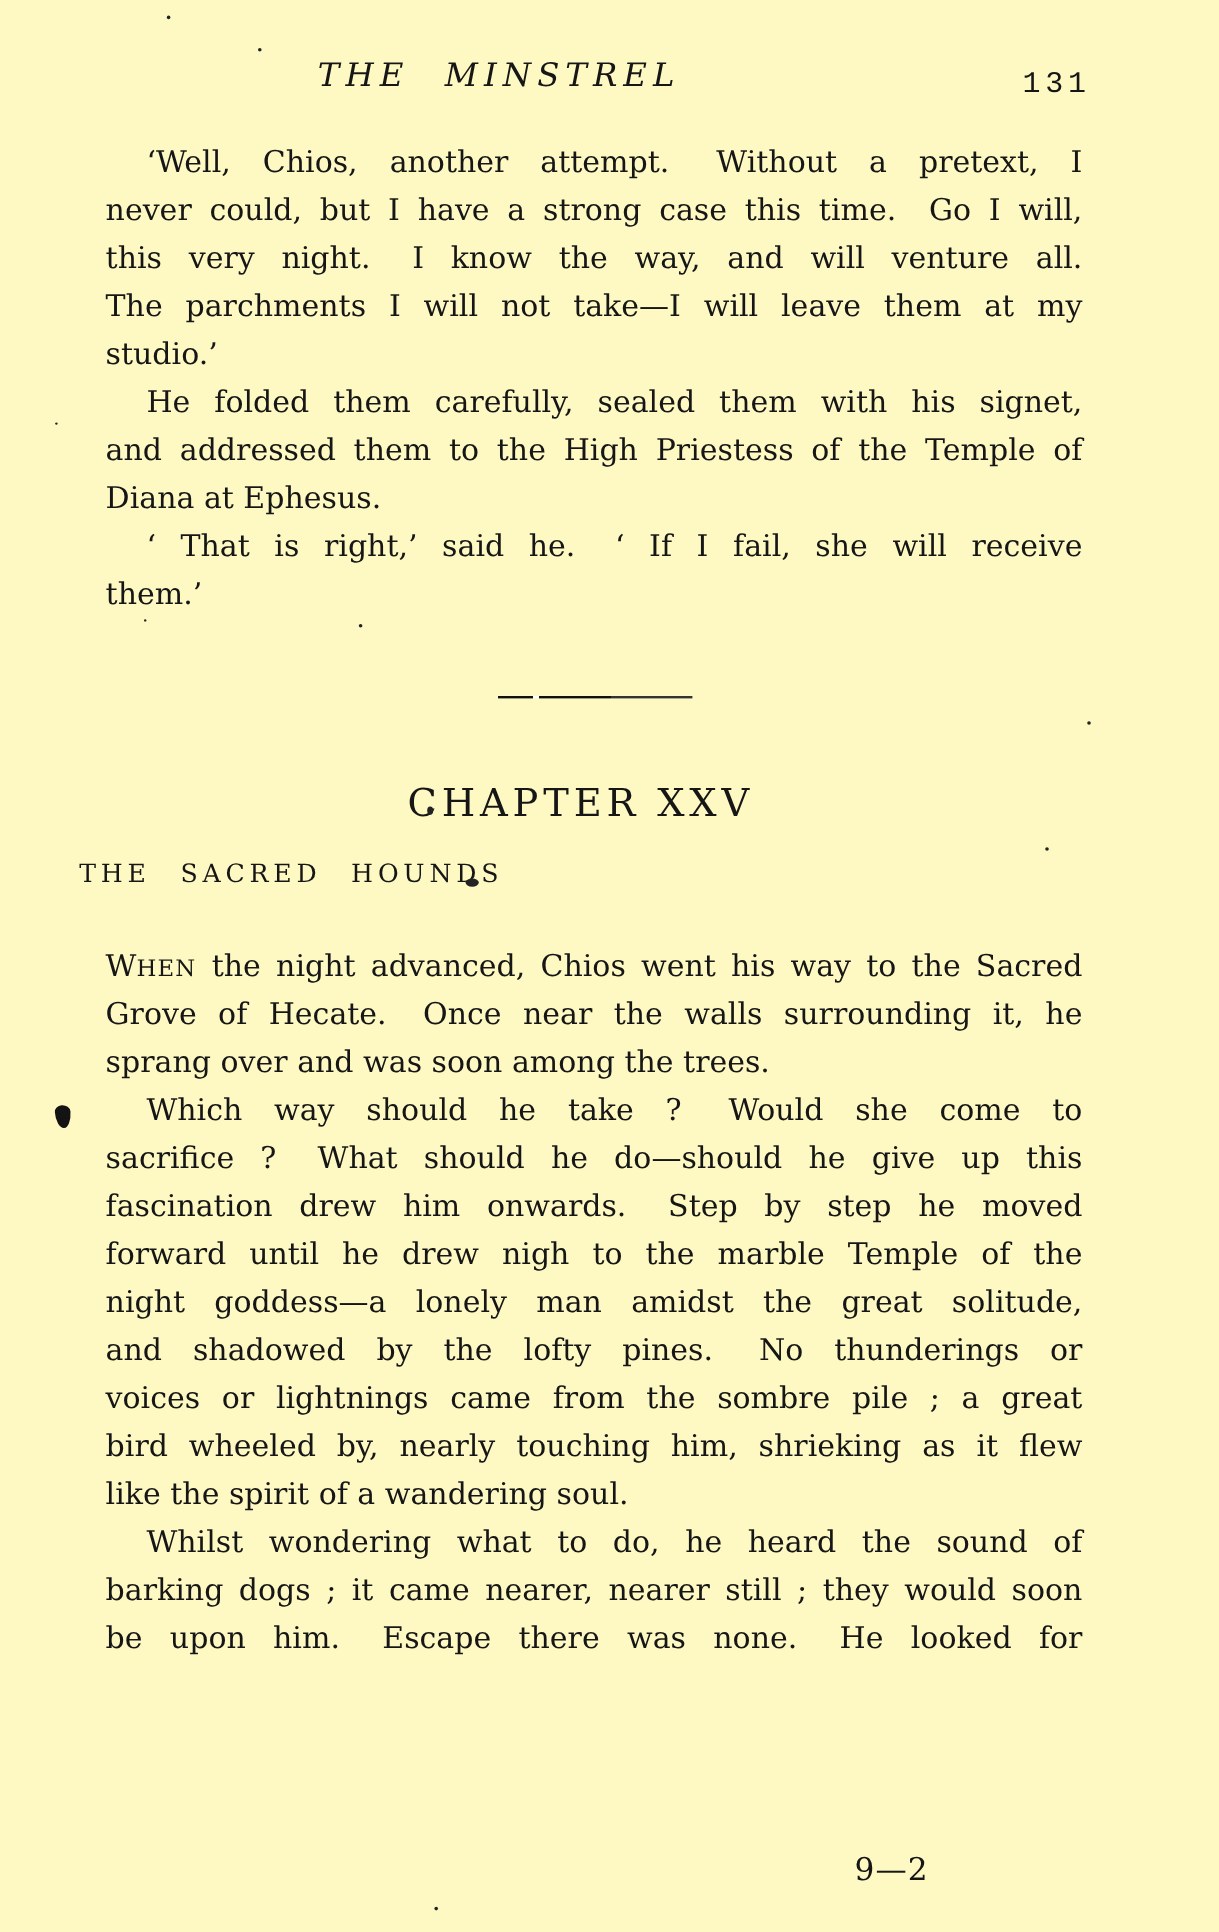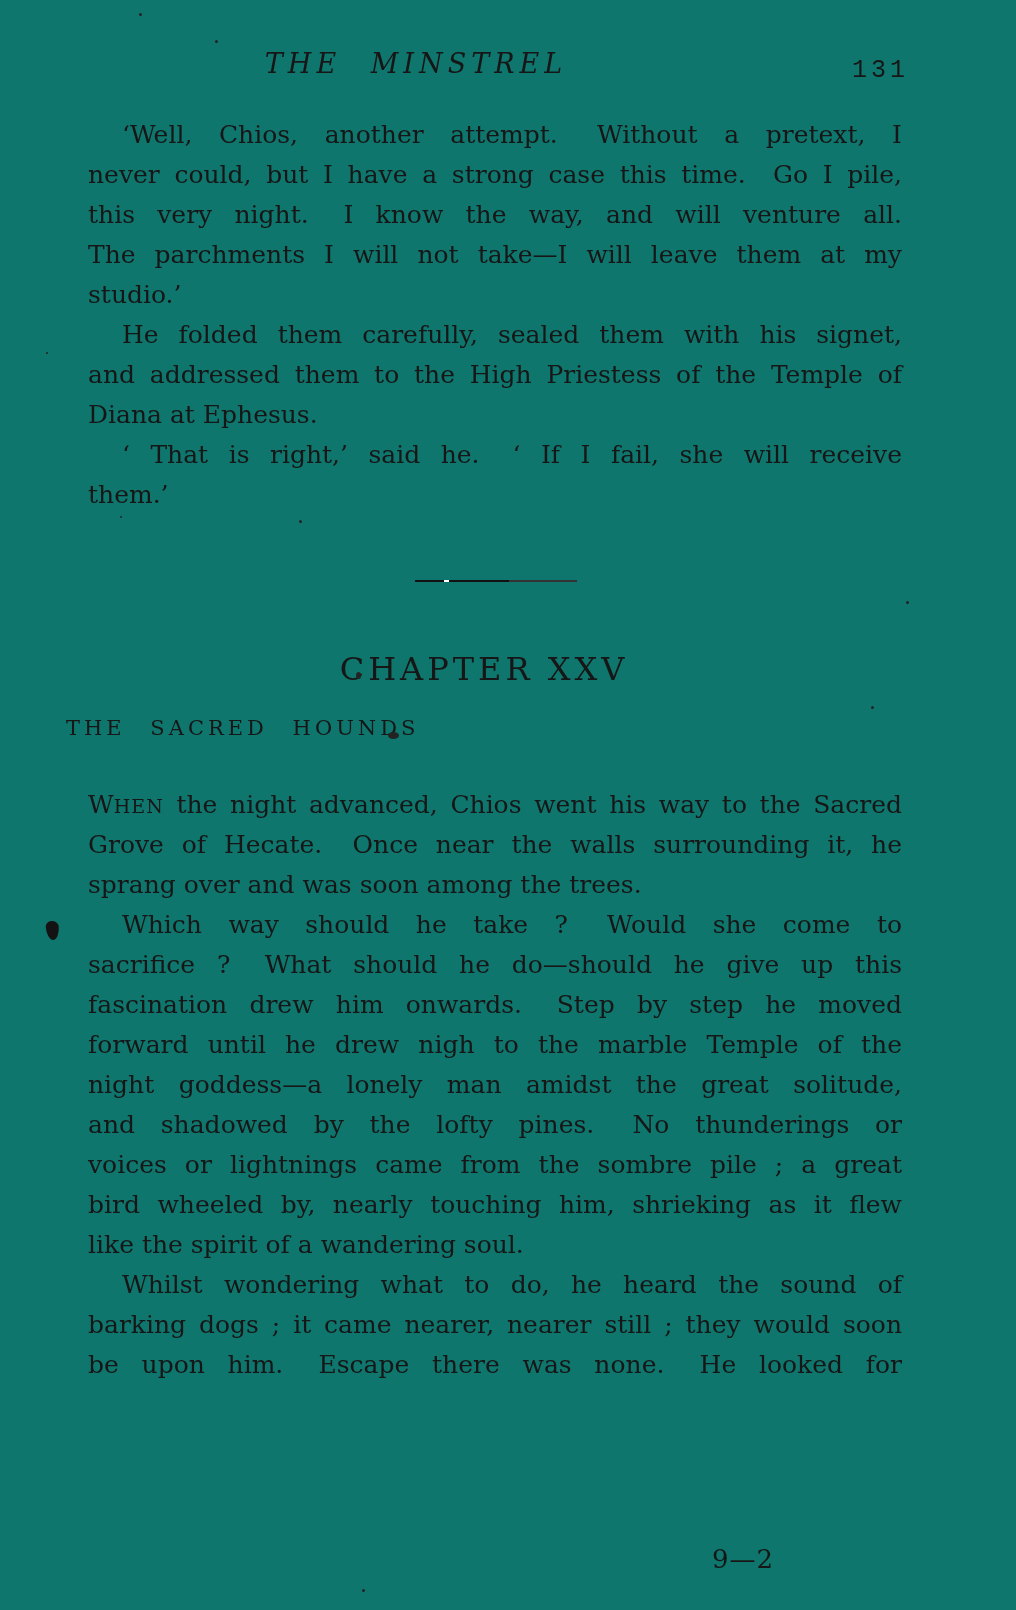--- a/index.html
+++ b/index.html
@@ -52,29 +52,29 @@
   .blot{
     position:absolute;background:#131313;
     border-radius:46% 54% 48% 52% / 28% 30% 70% 72%;
     transform:rotate(-4deg);
   }
   .speck{position:absolute;background:#232323;border-radius:50%;}
 </style>
 </head>
 <body>
 
-<div class="page" style="color: rgb(22, 22, 22); background: #0f766e;">
+<div class="page" style="color: rgb(22, 22, 22); background: #fef9c3;">
 
   <div class="runhead">THE MINSTREL</div>
   <div class="pagenum">131</div>
 
   <div class="col" id="col1">
       <div>
         <div class="line indent">‘Well, Chios, another attempt.  Without a pretext, I</div>
-        <div class="line">never could, but I have a strong case this time.  Go I pile,</div>
+        <div class="line">never could, but I have a strong case this time.  Go I will,</div>
         <div class="line">this very night.  I know the way, and will venture all.</div>
         <div class="line">The parchments I will not take—I will leave them at my</div>
         <div class="line noj">studio.’</div>
       </div>
       <div>
         <div class="line indent">He folded them carefully, sealed them with his signet,</div>
         <div class="line">and addressed them to the High Priestess of the Temple of</div>
         <div class="line noj">Diana at Ephesus.</div>
       </div>
       <div>

